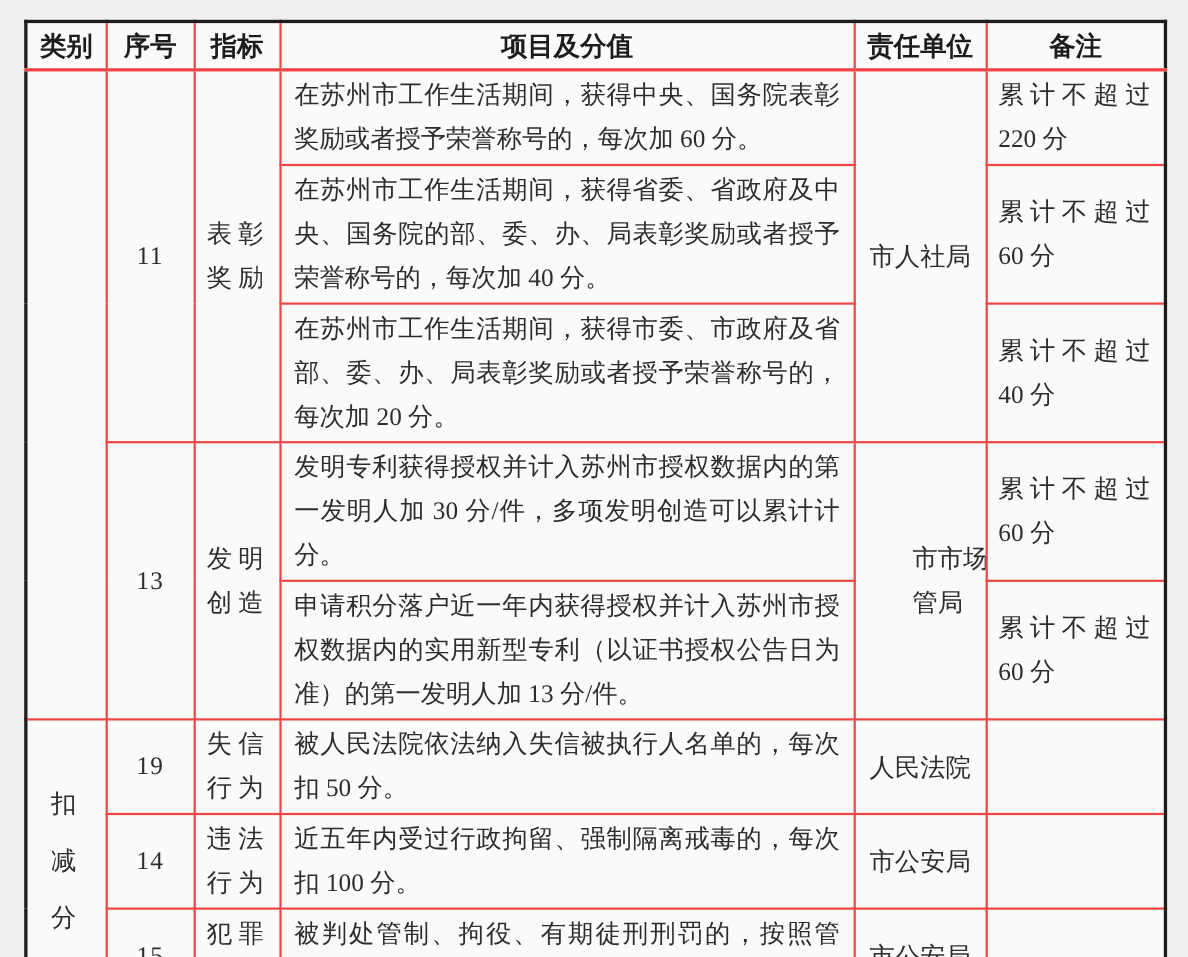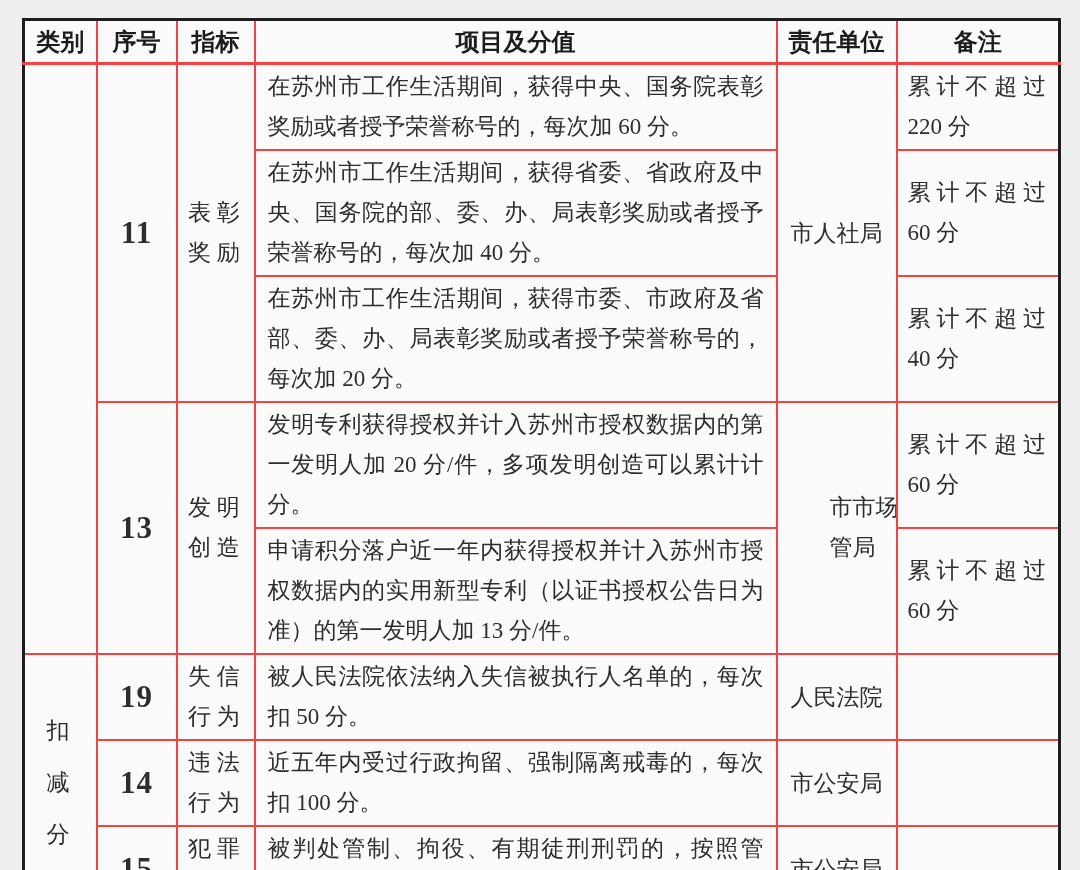--- a/index.html
+++ b/index.html
@@ -41,21 +41,21 @@
 
   
   tr.h80  { height: 80px; }
   tr.h119 { height: 119px; }
   tr.h121 { height: 121px; }
   tr.h78  { height: 78px; }
   tr.h81  { height: 81px; }
 
   
   .c-cat, .c-no, .c-ind, .c-unit { text-align: center; padding: 0 4px; }
-  .c-no { font-size: 31px; letter-spacing: 1px; font-weight: bold; }
+  .c-no { font-size: 23px; letter-spacing: 1px; }
   .ind-text {
     display: inline-block;
     width: 2.6em;
     letter-spacing: 0.25em;
     line-height: 40px;
     text-align: right;
     word-break: break-all;
   }
   .unit-multi {
     display: inline-block;
@@ -123,21 +123,21 @@
       </tr>
 
       <tr class="h119">
         <td class="project">在苏州市工作生活期间，获得市委、市政府及省部、委、办、局表彰奖励或者授予荣誉称号的，每次加 20 分。</td>
         <td class="remark">累计不超过 40 分</td>
       </tr>
 
       <tr class="h121">
         <td class="c-no" rowspan="2">13</td>
         <td class="c-ind" rowspan="2"><span class="ind-text">发明创造</span></td>
-        <td class="project">发明专利获得授权并计入苏州市授权数据内的第一发明人加 20 分/件，多项发明创造可以累计计分。</td>
+        <td class="project">发明专利获得授权并计入苏州市授权数据内的第一发明人加 30 分/件，多项发明创造可以累计计分。</td>
         <td class="c-unit" rowspan="2"><span class="unit-multi">市市场监管局</span></td>
         <td class="remark">累计不超过 60 分</td>
       </tr>
 
       <tr class="h119">
         <td class="project">申请积分落户近一年内获得授权并计入苏州市授权数据内的实用新型专利（以证书授权公告日为准）的第一发明人加 13 分/件。</td>
         <td class="remark">累计不超过 60 分</td>
       </tr>
 
       <tr class="h78">

